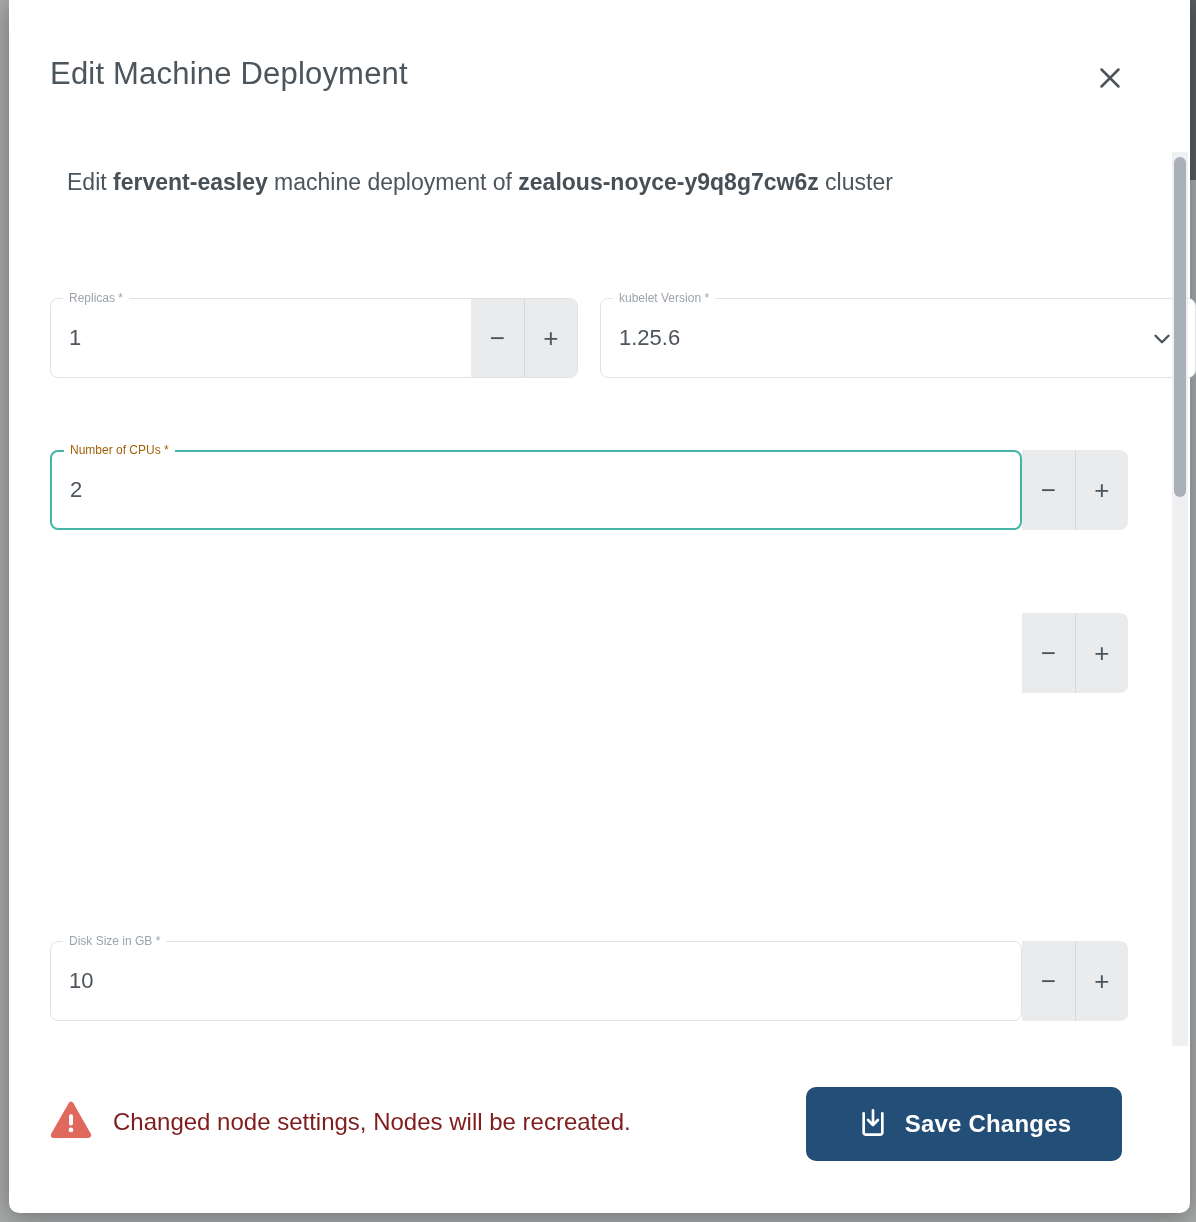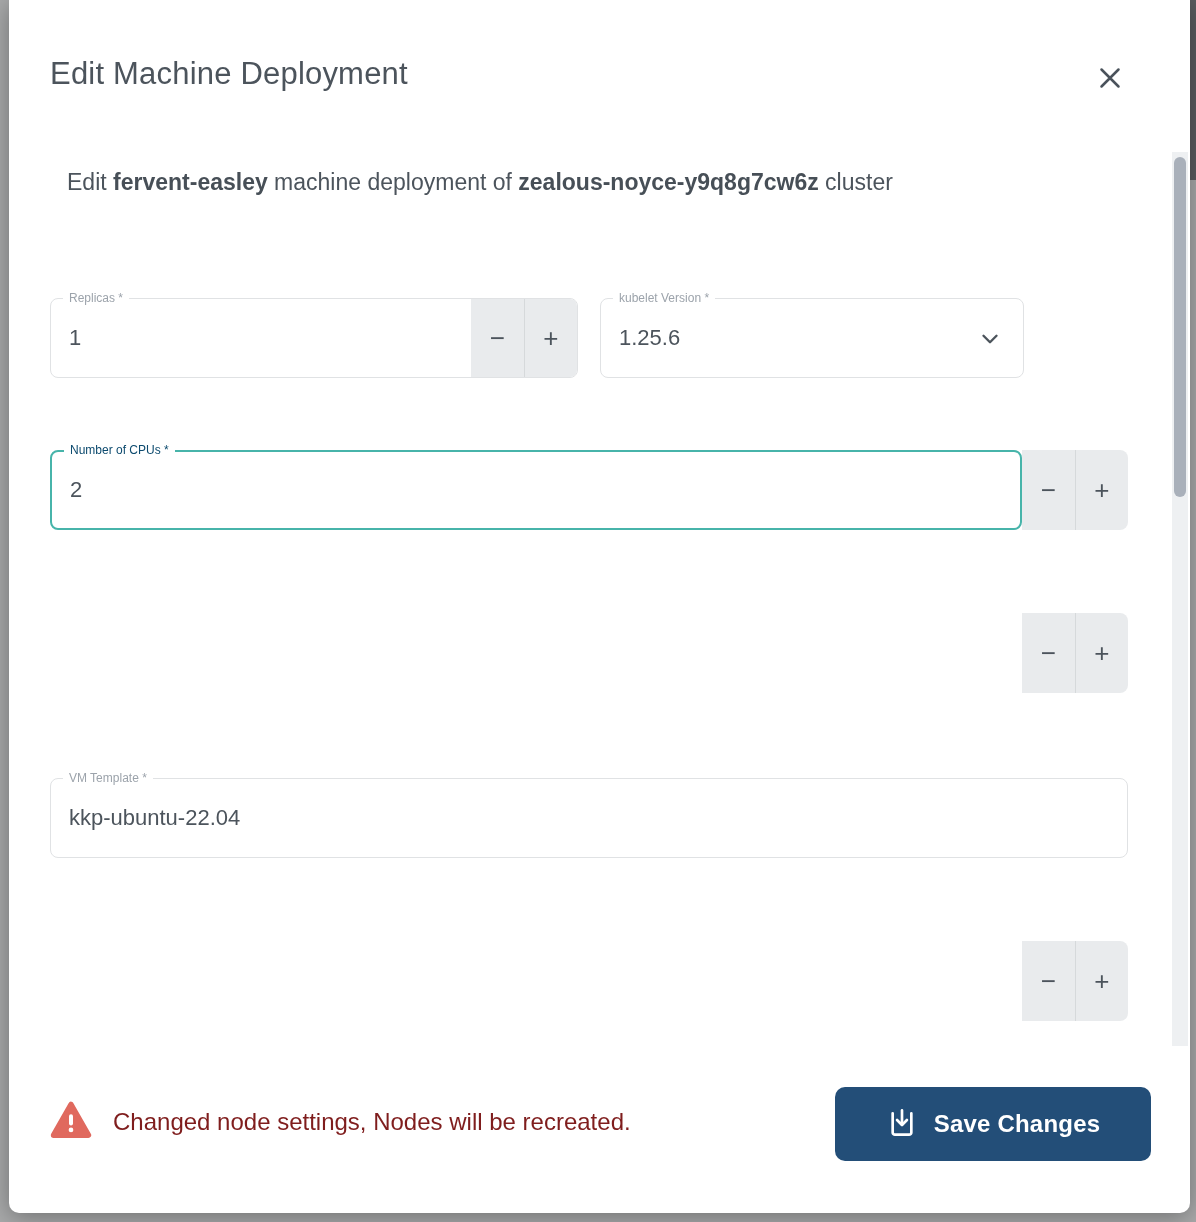--- a/index.html
+++ b/index.html
@@ -39,24 +39,24 @@
   .flabel{
     position:absolute;top:-10px;left:12px;background:#fff;padding:0 6px;
     font-size:12px;line-height:19px;color:#9ca3ab;white-space:nowrap;
   }
   .fvalue{
     position:absolute;left:0;top:0;right:0;bottom:0;
     display:flex;align-items:center;padding-left:18px;
     font-size:22px;color:#4c545c;
   }
   .field.focused{border:2px solid #47b4aa;}
-  .field.focused .flabel{color:#0c4a6e;top:-11px;}
+  .field.focused .flabel{color:#a16207;top:-11px;}
   
   .f-replicas {left:41px;  top:298px; width:528px;}
-  .f-kubelet  {left:591px; top:298px; width:424px;}
+  .f-kubelet  {left:591px; top:298px; width:596px;}
   .f-cpus     {left:41px;  top:450px; width:972px;}
   .f-memory   {left:41px;  top:613px; width:972px;}
   .f-template {left:41px;  top:778px; width:1078px;}
   .f-disk     {left:41px;  top:941px; width:972px;}
   
   .stepper{display:flex;background:#e9ebed;overflow:hidden;}
   .stepper .sbtn{
     flex:1;display:flex;align-items:center;justify-content:center;
     font-size:26px;color:#4c545c;cursor:pointer;user-select:none;
     background:none;border:none;padding:0;font-family:inherit;
@@ -77,21 +77,21 @@
     position:absolute;left:2px;top:5px;width:12px;height:340px;
     background:#a9b0ba;border-radius:6px;cursor:pointer;
   }
   
   .warn-icon{position:absolute;left:41px;top:1100px;}
   .warn-text{
     position:absolute;left:104px;top:1108px;
     font-size:24px;color:#7f1d1d;
   }
   .save-btn{
-    position:absolute;left:826px;top:1087px;width:316px;height:74px;
+    position:absolute;left:797px;top:1087px;width:316px;height:74px;
     background:#234e78;border:none;border-radius:10px;cursor:pointer;
     display:flex;align-items:center;justify-content:center;gap:16px;
     color:#ffffff;font-family:inherit;
   }
   .save-btn .save-label{font-size:24px;font-weight:700;letter-spacing:.2px;}
 </style>
 </head>
 <body>
 
 <div class="bg-fragment">
@@ -151,25 +151,25 @@
 
   <div class="stepper standalone s-memory">
     <button class="sbtn minus" type="button">
         <span>−</span>
       </button>
     <button class="sbtn" type="button">
         <span>+</span>
       </button>
   </div>
 
-  <div class="field f-template">
-    <span class="flabel">VM Template *</span>
-    <div class="fvalue">kkp-ubuntu-22.04</div>
-  </div>
-
+
+  <div class="field f-disk">
+    <span class="flabel">Disk Size in GB *</span>
+    <div class="fvalue">10</div>
+  </div>
   <div class="stepper standalone s-disk">
     <button class="sbtn minus" type="button">
         <span>−</span>
       </button>
     <button class="sbtn" type="button">
         <span>+</span>
       </button>
   </div>
 
   <div class="scroll-track">

